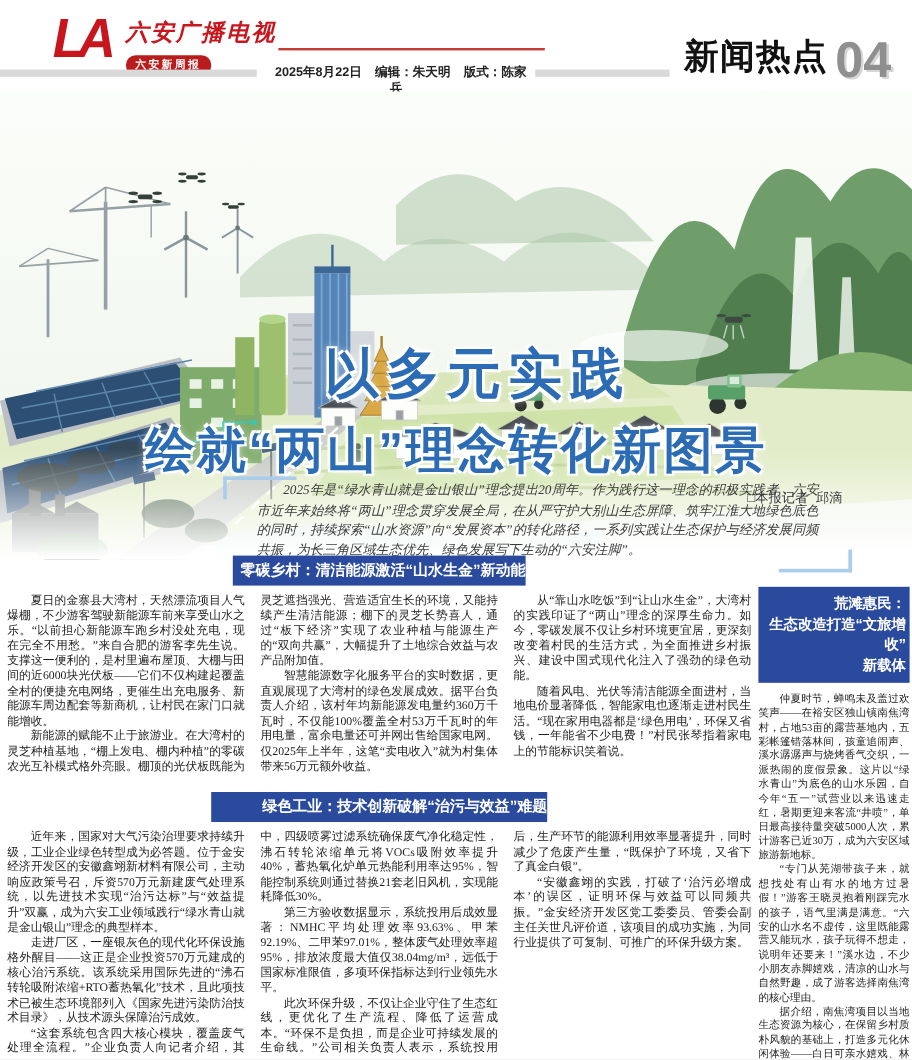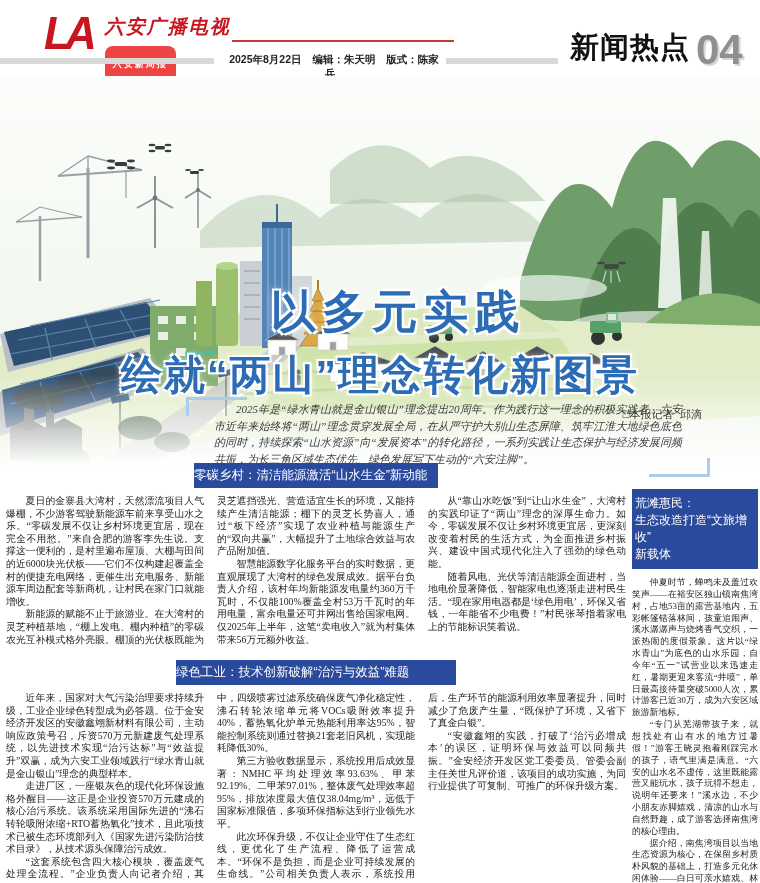--- a/index.html
+++ b/index.html
@@ -6,22 +6,22 @@
   .page{position:relative;width:760px;height:883px;background:#ffffff;overflow:hidden;
         font-family:"Liberation Serif","DejaVu Serif",serif;color:#1c1c1c;}
   
   .masthead{position:absolute;top:0;left:0;width:760px;height:76px;}
   .logo{position:absolute;top:10px;left:44px;display:flex;align-items:flex-start;}
   .logo-mono{font-family:"Liberation Sans",sans-serif;font-weight:900;font-style:italic;
              font-size:44px;line-height:46px;color:#c8161e;letter-spacing:-6px;transform:scaleY(1.05);}
   .logo-right{margin-left:14px;padding-top:4px;}
   .logo-title{font-family:Liberation Mono, monospace;font-weight:700;font-style:italic;
               font-size:19px;color:#c8161e;letter-spacing:2px;}
-  .logo-badge{display:inline-block;margin-top:6px;background:#ef4444;color:#fff;
-              font-size:9px;font-weight:700;padding:12px 8px;border-radius:8px;letter-spacing:2px;}
+  .logo-badge{display:inline-block;margin-top:6px;background:#b91c1c;color:#fff;
+              font-size:9px;font-weight:700;padding:2px 8px;border-radius:8px;letter-spacing:2px;}
   .masthead-redline{position:absolute;top:40px;left:232px;width:222px;height:2px;background:#c43b33;}
   .rule{position:absolute;top:58px;height:6px;background:#d9d9d9;}
   .rule.left{left:0;width:214px;}
   .rule.right{left:446px;width:112px;}
   .dateline{position:absolute;top:53px;left:220px;width:224px;text-align:center;
             font-family:"Liberation Sans",sans-serif;font-size:10.5px;font-weight:700;color:#222;}
   .dateline span{margin:0 4px;}
   .section-flag{position:absolute;top:28px;left:570px;width:185px;display:flex;align-items:flex-end;}
   .section-name{font-family:"Liberation Sans",sans-serif;font-weight:900;font-size:29px;color:#111;letter-spacing:1px;}
   .page-number{font-family:"Liberation Sans",sans-serif;font-weight:800;font-size:42px;line-height:36px;
@@ -39,21 +39,21 @@
           text-align:right;padding-right:58px;margin-top:4px;text-shadow:0 0 4px #fff;}
   
   .lede-wrap{position:absolute;top:393px;left:188px;width:516px;height:82px;}
   .lede-wrap .corner{position:absolute;width:58px;height:16px;}
   .corner.tl{left:-2px;top:4px;border-left:3px solid #a9cdea;border-top:3px solid #a9cdea;}
   .corner.br{right:-6px;bottom:-2px;border-right:3px solid #a9cdea;border-bottom:3px solid #a9cdea;}
   .lede{margin:0;padding:8px 22px 0 26px;font-size:11px;line-height:16.5px;color:#3a3a3a;
         text-align:justify;text-indent:2em;font-style:italic;}
   
   .bar{background:#2a4a9d;color:#ffffff;font-family:"Liberation Sans",sans-serif;
-       font-weight:400;text-align:left;}
+       font-weight:700;text-align:right;}
   .article{position:absolute;left:6px;width:620px;}
   .a1{top:463px;height:194px;}
   .a2{top:660px;height:223px;}
   .a1 .bar{width:244px;height:25px;line-height:25px;font-size:12.5px;margin:0 auto;}
   .a2 .bar{width:280px;height:25px;line-height:25px;font-size:12.5px;margin:0 auto;}
   .cols{margin-top:7px;column-gap:13px;column-count:3;column-fill:auto;
         font-size:9.8px;line-height:12.6px;text-align:justify;overflow:hidden;}
   .a1 .cols{height:160px;}
   .a2 .cols{height:189px;}
   .cols p{margin:0;text-indent:2em;}
@@ -311,21 +311,21 @@
     <div class="corner tl"></div>
     <div class="corner br"></div>
     <p class="lede">2025年是“绿水青山就是金山银山”理念提出20周年。作为践行这一理念的积极实践者，六安市近年来始终将“两山”理念贯穿发展全局，在从严守护大别山生态屏障、筑牢江淮大地绿色底色的同时，持续探索“山水资源”向“发展资本”的转化路径，一系列实践让生态保护与经济发展同频共振，为长三角区域生态优先、绿色发展写下生动的“六安注脚”。</p>
   </div>
 
   <section class="article a1">
     <div class="bar">
       <span>零碳乡村：清洁能源激活“山水生金”新动能</span>
     </div>
     <div class="cols">
-      <p>夏日的金寨县大湾村，天然漂流项目人气爆棚，不少游客驾驶新能源车前来享受山水之乐。“零碳发展不仅让乡村环境更宜居，现在完全不用愁。”来自合肥的游客李先生说。支撑这一便利的，是村里遍布屋顶、大棚与田间的近6000块光伏板——它们不仅构建起覆盖全村的便捷充电网络，更催生出充电服务、新能源车周边配套等新商机，让村民在家门口就能增收。</p>
+      <p>夏日的金寨县大湾村，天然漂流项目人气爆棚，不少游客驾驶新能源车前来享受山水之乐。“以前担心新能源车跑乡村没处充电，现在完全不用愁。”来自合肥的游客李先生说。支撑这一便利的，是村里遍布屋顶、大棚与田间的近6000块光伏板——它们不仅构建起覆盖全村的便捷充电网络，更催生出充电服务、新能源车周边配套等新商机，让村民在家门口就能增收。</p>
       <p>新能源的赋能不止于旅游业。在大湾村的灵芝种植基地，“棚上发电、棚内种植”的零碳农光互补模式格外亮眼。棚顶的光伏板既能为灵芝遮挡强光、营造适宜生长的环境，又能持续产生清洁能源；棚下的灵芝长势喜人，通过“板下经济”实现了农业种植与能源生产的“双向共赢”，大幅提升了土地综合效益与农产品附加值。</p>
       <p>智慧能源数字化服务平台的实时数据，更直观展现了大湾村的绿色发展成效。据平台负责人介绍，该村年均新能源发电量约360万千瓦时，不仅能100%覆盖全村53万千瓦时的年用电量，富余电量还可并网出售给国家电网。仅2025年上半年，这笔“卖电收入”就为村集体带来56万元额外收益。</p>
       <p>从“靠山水吃饭”到“让山水生金”，大湾村的实践印证了“两山”理念的深厚生命力。如今，零碳发展不仅让乡村环境更宜居，更深刻改变着村民的生活方式，为全面推进乡村振兴、建设中国式现代化注入了强劲的绿色动能。</p>
       <p>随着风电、光伏等清洁能源全面进村，当地电价显著降低，智能家电也逐渐走进村民生活。“现在家用电器都是‘绿色用电’，环保又省钱，一年能省不少电费！”村民张琴指着家电上的节能标识笑着说。</p>
     </div>
   </section>
 
   <section class="article a2">
     <div class="bar">
       <span>绿色工业：技术创新破解“治污与效益”难题</span>

